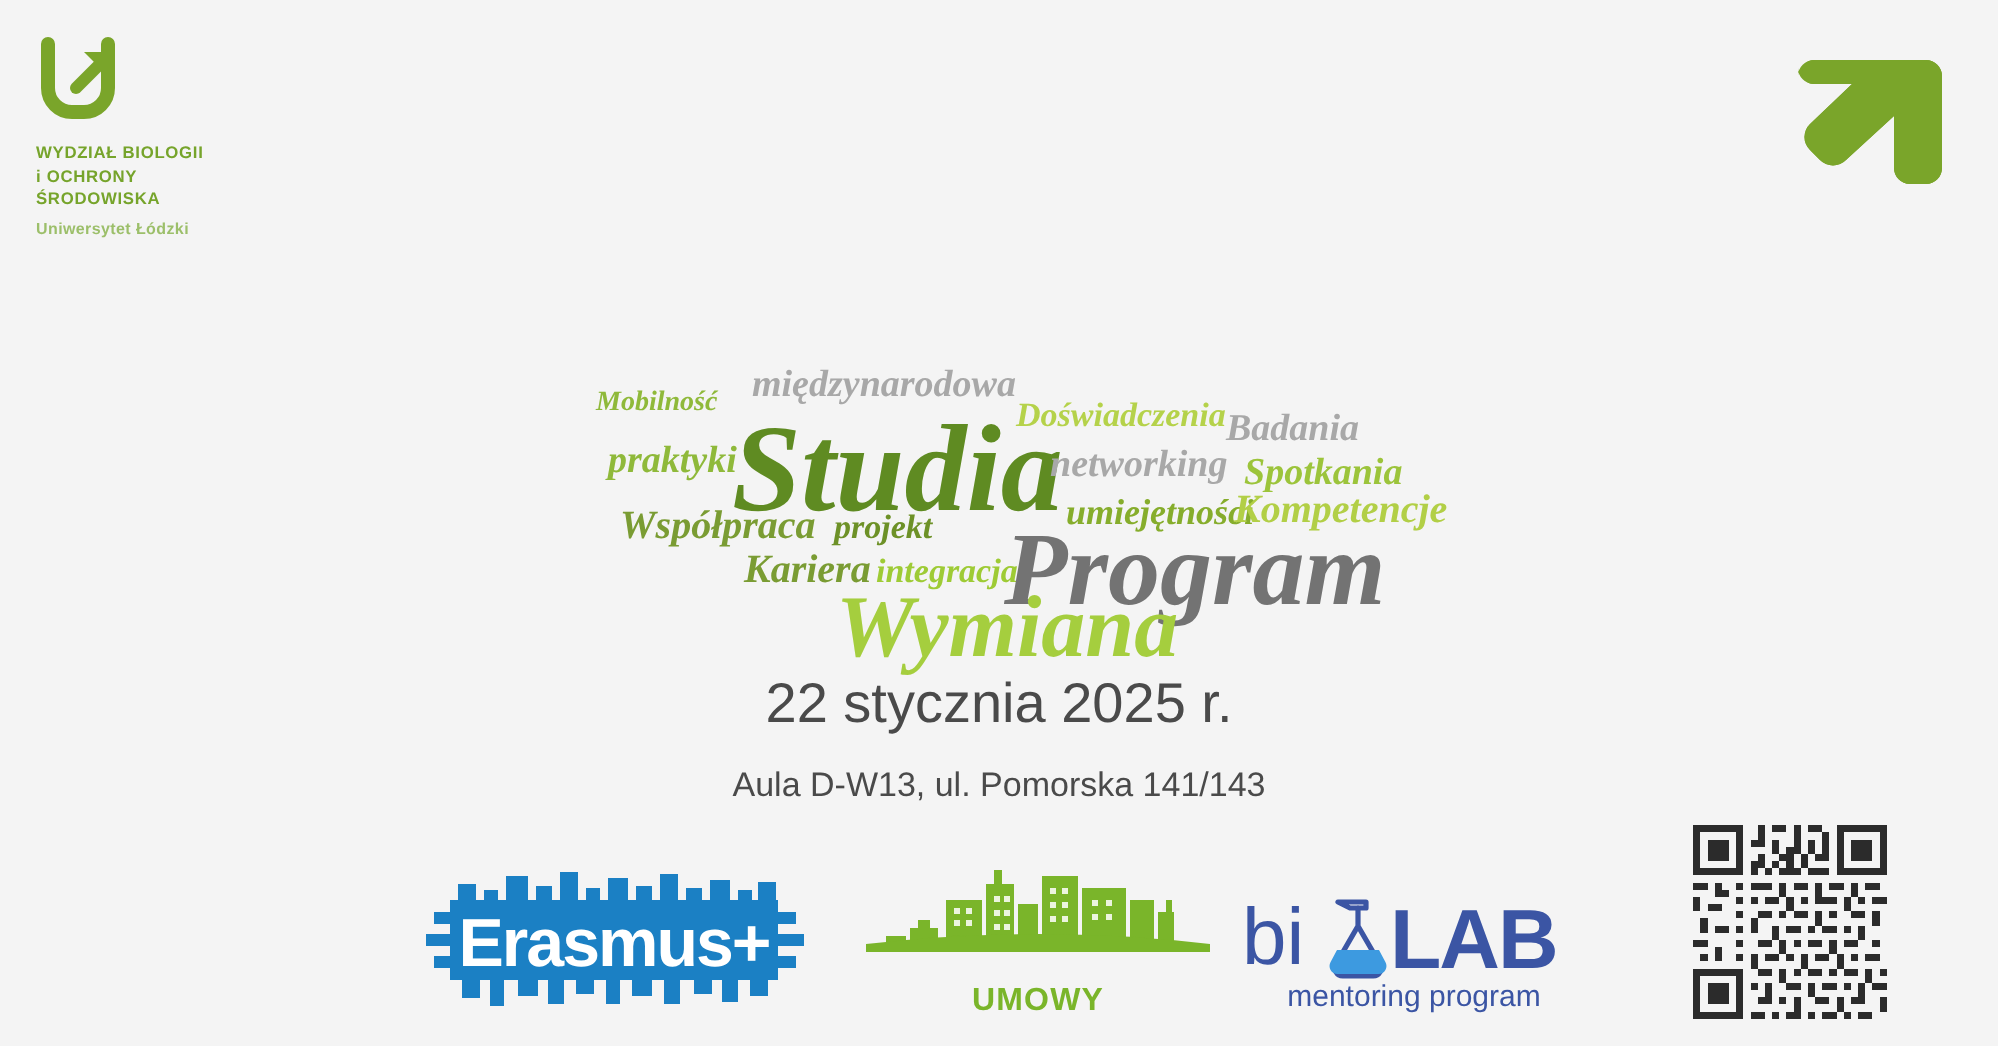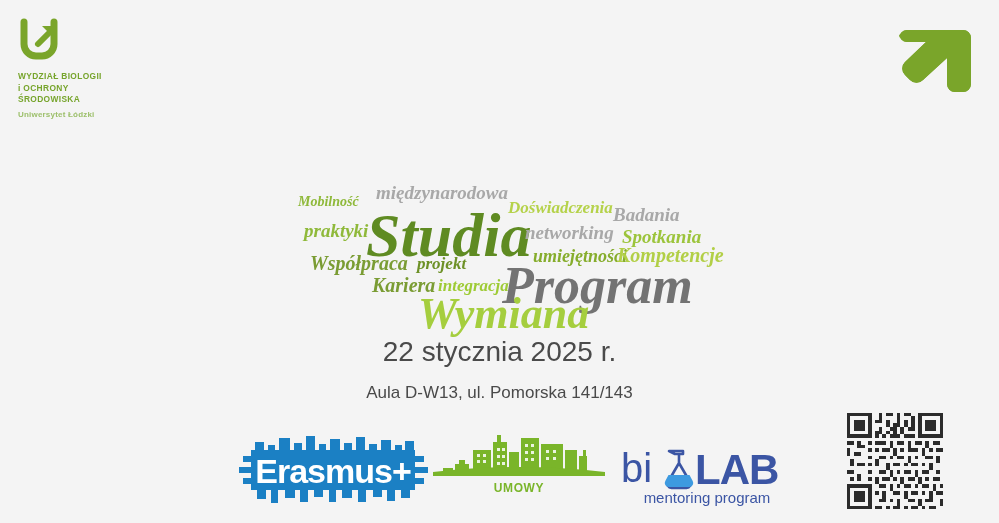--- a/index.html
+++ b/index.html
@@ -53,27 +53,27 @@
 
   
   .date{position:absolute;left:0;right:0;top:336px;text-align:center;
         font-size:28px;color:#4a4a4a;}
   .venue{position:absolute;left:0;right:0;top:383px;text-align:center;
          font-size:17px;color:#4a4a4a;}
 
   
   .logos{position:absolute;left:205px;top:428px;width:600px;height:88px;}
 
-  .erasmus{position:absolute;left:32px;top:6px;width:192px;height:76px;text-decoration:underline;}
+  .erasmus{position:absolute;left:6px;top:6px;width:192px;height:76px;text-decoration:underline;}
   .erasmus svg{display:block;}
 
   .umowy{position:absolute;left:228px;top:2px;width:172px;height:84px;text-align:center;}
   .umowy svg{display:block;margin:0 auto;}
-  .umowy-txt{font-size:12px;font-weight:bold;color:#7ab52a;line-height:17px;
-             letter-spacing:.6px;margin-top:2px;}
+  .umowy-txt{font-size:16px;font-weight:bold;color:#7ab52a;line-height:17px;
+             letter-spacing:.6px;margin-top:14px;}
 
   .biolab{position:absolute;left:412px;top:14px;width:175px;height:66px;}
   .biolab svg{display:block;}
 
   
   .qr-block{position:absolute;right:28px;bottom:10px;width:128px;}
   .qr-label{font-size:15px;color:#4a4a4a;text-align:left;margin-left:2px;}
   .qr-row{position:relative;height:24px;}
   .qr-arrow{position:absolute;right:2px;top:-2px;width:26px;height:34px;}
   .qr-code{width:104px;height:104px;margin-top:2px;

